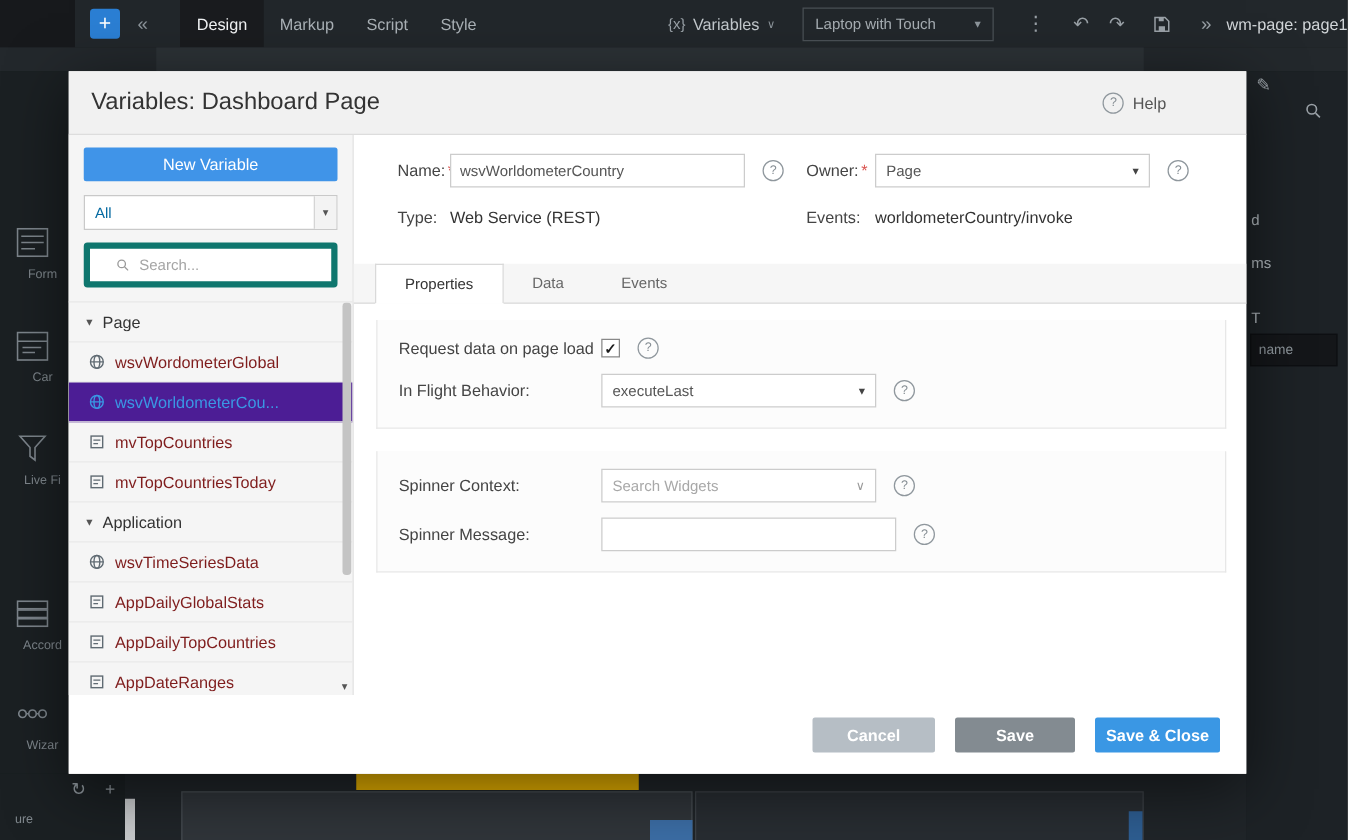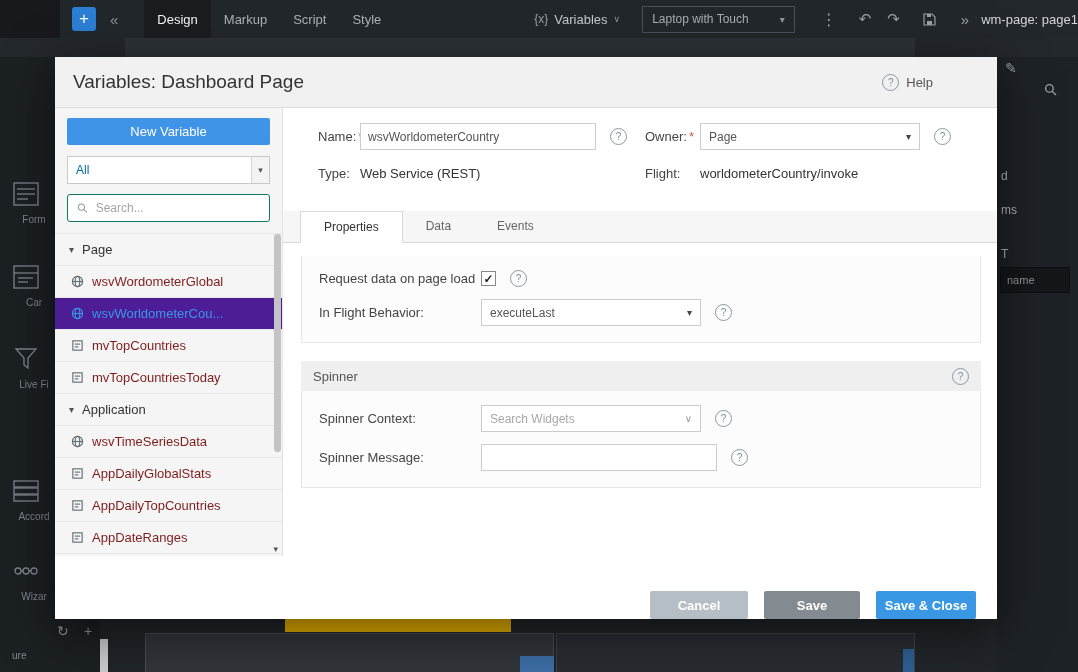--- a/index.html
+++ b/index.html
@@ -86,22 +86,22 @@
   
   .left-panel{width:228px;flex:none;height:448px;background:#f5f5f5;border-right:1px solid #e3e3e3;
               box-sizing:border-box;display:flex;flex-direction:column;}
   .new-var-btn{margin:10px 12px 0;height:27px;flex:none;background:#4094e8;color:#fff;font-size:13px;
                display:flex;align-items:center;justify-content:center;border-radius:2px;cursor:pointer;}
   .filter-select{margin:11px 12px 0;height:26px;flex:none;background:#fff;border:1px solid #c9c9c9;
                  display:flex;align-items:center;font-size:12px;color:#0369a1;}
   .filter-select .fs-text{flex:1;padding-left:8px;}
   .filter-select .fs-caretbox{width:17px;height:100%;border-left:1px solid #d5d5d5;background:#f3f3f3;
                  display:flex;align-items:center;justify-content:center;color:#555;font-size:9px;}
-  .search-box{margin:10px 12px 0;height:26px;flex:none;background:#fff;border:1px solid #0f766e;border-radius:3px;
-              display:flex;align-items:center;padding:0 9px;gap:6px;}
+  .search-box{margin:10px 12px 0;height:26px;flex:none;background:#fff;border:5px solid #0f766e;border-radius:3px;
+              display:flex;align-items:center;padding:0 21px;gap:6px;}
   .search-box input{border:none;outline:none;background:transparent;font-size:12px;color:#555;width:100%;
                     font-family:"Liberation Sans",sans-serif;}
   .search-box input::placeholder{color:#a5a5a5;}
 
   .var-list{margin-top:11px;flex:1;position:relative;overflow:hidden;border-top:1px solid #e7e7e7;}
   .var-item{height:32px;box-sizing:border-box;display:flex;align-items:center;gap:8px;
             padding-left:16px;font-size:13px;color:#7f1d1d;border-bottom:1px solid #e9e9e9;cursor:pointer;}
   .var-item svg{stroke:#5f6a72;fill:none;stroke-width:1.2;flex:none;}
   .var-item.group{padding-left:14px;color:#333;}
   .var-item.group .i-caret{font-size:10px;color:#555;}
@@ -142,21 +142,21 @@
   .section-body{border:1px solid #e7e7e7;border-top:none;background:#fcfcfc;margin-left:-17px;
                 padding:2px 0 16px;}
   .field-row{display:flex;align-items:center;margin-top:12px;padding-left:17px;}
   .field-row .f-label{width:162px;}
   .checkbox{width:15px;height:15px;border:1px solid #888;background:#fff;display:flex;align-items:center;
             justify-content:center;font-size:12px;color:#1c1c1c;box-sizing:border-box;cursor:pointer;}
   .checkbox.checked::after{content:"✓";font-weight:bold;}
   .section.spinner{margin-top:18px;}
 
   
-  .modal-footer{flex:none;height:62px;display:flex;align-items:flex-end;justify-content:flex-end;
+  .modal-footer{flex:none;height:62px;display:flex;align-items:center;justify-content:flex-end;
                 gap:16px;padding-right:21px;background:#fff;}
   .btn{height:28px;border:none;border-radius:2px;color:#fff;font-size:13px;font-weight:bold;
        display:flex;align-items:center;justify-content:center;cursor:pointer;
        font-family:"Liberation Sans",sans-serif;}
   .btn-cancel{width:98px;background:#b6bec5;}
   .btn-save{width:96px;background:#838b91;}
   .btn-saveclose{width:100px;background:#3a97e4;}
 </style>
 </head>
 <body>
@@ -400,21 +400,21 @@
           <div class="sel">
             <span>Page</span>
             <span class="i-caret"></span>
           </div>
           <span class="q qm"></span>
         </div>
 
         <div class="form-row row2">
           <span class="f-label c1l">Type:</span>
           <span class="c1v f-value">Web Service (REST)</span>
-          <span class="f-label c2l">Flight:</span>
+          <span class="f-label c2l">Events:</span>
           <span class="f-value">worldometerCountry/invoke</span>
         </div>
 
         <div class="tabs-bar">
           <div class="tab active">Properties</div>
           <div class="tab">Data</div>
           <div class="tab">Events</div>
         </div>
 
         <div class="section">
@@ -429,24 +429,20 @@
               <div class="sel">
                 <span>executeLast</span>
                 <span class="i-caret"></span>
               </div>
               <span class="q qm"></span>
             </div>
           </div>
         </div>
 
         <div class="section spinner">
-          <div class="section-header">
-            <span>Spinner</span>
-            <span class="q"></span>
-          </div>
           <div class="section-body">
             <div class="field-row">
               <span class="f-label">Spinner Context:</span>
               <div class="sel placeholder">
                 <span>Search Widgets</span>
                 <span class="i-chev"></span>
               </div>
               <span class="q qm"></span>
             </div>
             <div class="field-row">

